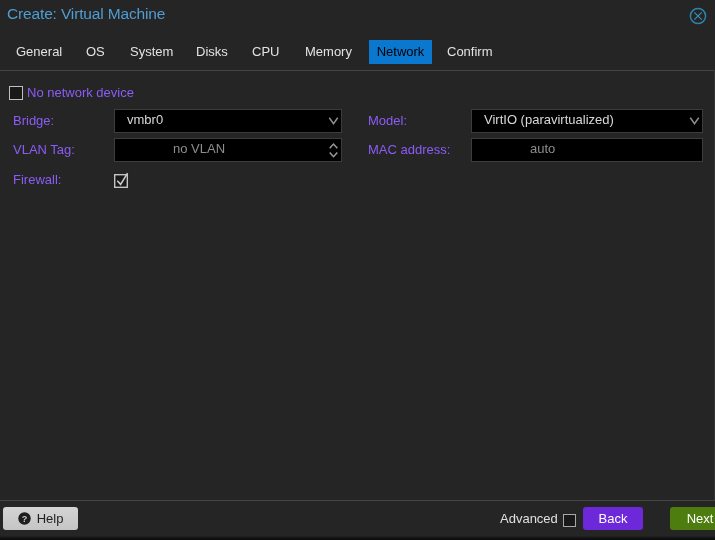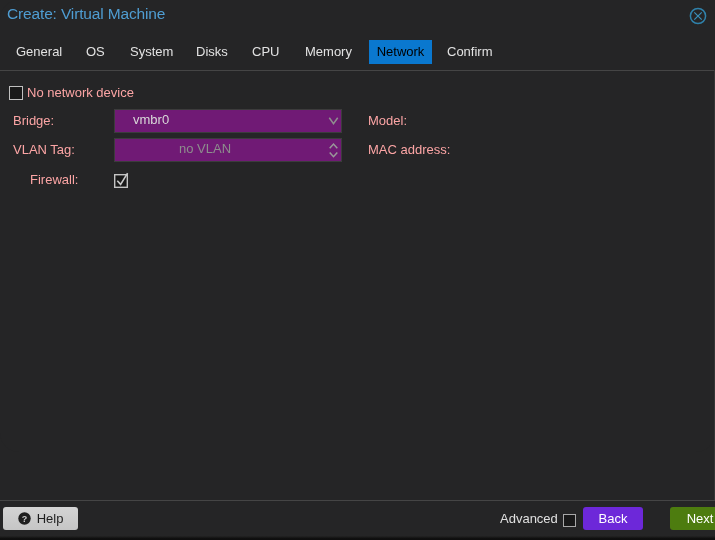--- a/index.html
+++ b/index.html
@@ -4,23 +4,23 @@
 <style>
   html,body{margin:0;padding:0;}
   body{width:715px;height:540px;overflow:hidden;background:#252526;
        font-family:"Liberation Sans",sans-serif;}
   .dlg{position:relative;width:715px;height:452px;background:#252526;box-sizing:border-box;border-radius:19px;}
   .abs{position:absolute;}
   .title{left:7px;top:5px;font-size:15.5px;color:#4f9dd2;letter-spacing:-0.15px;}
   .tab{top:40px;height:24px;line-height:24px;font-size:13px;color:#e2e2e2;}
   .tab.active{background:#0a78cf;color:#000000;text-align:center;}
   .hline{left:0;width:715px;height:1px;background:#454545;}
-  .label{font-size:13px;color:#fca5a5;height:24px;line-height:24px;}
-  .field{box-sizing:border-box;height:24px;background:#701a75;border:1px solid #3c3c3c;
-         font-size:13px;color:#d9d9d9;line-height:20px;padding-left:18px;}
+  .label{font-size:13px;color:#8b5cf6;height:24px;line-height:24px;}
+  .field{box-sizing:border-box;height:24px;background:#000000;border:1px solid #3c3c3c;
+         font-size:13px;color:#d9d9d9;line-height:20px;padding-left:12px;}
   .field .ph{color:#8d8d8d;margin-left:46px;}
   .cb{box-sizing:border-box;border:1px solid #c0c0c0;background:#191919;}
   .trig{position:absolute;right:2px;top:0;height:22px;display:flex;align-items:center;}
   .btn{box-sizing:border-box;border-radius:3px;font-size:13px;color:#fff;
        display:flex;align-items:center;justify-content:center;}
 </style>
 </head>
 <body>
 <div class="dlg">
 
@@ -46,33 +46,41 @@
 
   <div class="abs label" style="left:13px;top:109px">Bridge:</div>
   <div class="abs field" style="left:114px;top:109px;width:228px">vmbr0
     <span class="trig">
         <svg width="11" height="10" viewBox="0 0 11 10">
           <path d="M1.3 1.8 L5.5 7.6 L9.7 1.8" fill="none" stroke="#8f8f8f" stroke-width="1.5"></path>
         </svg>
       </span>
   </div>
   <div class="abs label" style="left:368px;top:109px">Model:</div>
+  <div class="abs field" style="left:471px;top:109px;width:232px">VirtIO (paravirtualized)
+    <span class="trig">
+        <svg width="11" height="10" viewBox="0 0 11 10">
+          <path d="M1.3 1.8 L5.5 7.6 L9.7 1.8" fill="none" stroke="#8f8f8f" stroke-width="1.5"></path>
+        </svg>
+      </span>
+  </div>
 
   <div class="abs label" style="left:13px;top:138px">VLAN Tag:</div>
   <div class="abs field" style="left:114px;top:138px;width:228px"><span class="ph">no VLAN</span>
     <span class="trig">
         <svg width="11" height="16" viewBox="0 0 11 16">
       <path d="M1.7 6.2 L5.5 2 L9.3 6.2" fill="none" stroke="#999" stroke-width="1.5"></path>
       <path d="M1.7 10.5 L5.5 14.7 L9.3 10.5" fill="none" stroke="#999" stroke-width="1.5"></path>
     </svg>
       </span>
   </div>
   <div class="abs label" style="left:368px;top:138px">MAC address:</div>
+  <div class="abs field" style="left:471px;top:138px;width:232px"><span class="ph">auto</span></div>
 
-  <div class="abs label" style="left:30px;top:168px">Firewall:</div>
+  <div class="abs label" style="left:13px;top:168px">Firewall:</div>
   <svg class="abs" style="left:112px;top:170px" width="20" height="20" viewBox="0 0 20 20">
     <rect x="2.7" y="4.7" width="12.6" height="12.6" fill="#191919" stroke="#c4c4c4" stroke-width="1.4"></rect>
     <path d="M5.3 10.8 L8.6 14.4 L15.6 3.2" fill="none" stroke="#c9c9c9" stroke-width="1.6"></path>
   </svg>
 
   <div class="abs hline" style="top:500px"></div>
   <div class="abs btn" style="left:3px;top:507px;width:75px;height:23px;background:linear-gradient(#d4d4d4,#c5c5c5);color:#1e1e1e;">
     <svg width="13" height="13" viewBox="0 0 13 13" style="margin-right:6px">
       <circle cx="6.5" cy="6.5" r="6.2" fill="#1e1e1e"></circle>
       <text x="6.5" y="9.6" font-size="9" font-weight="bold" fill="#cbcbcb" text-anchor="middle" font-family="Liberation Sans">?</text>

